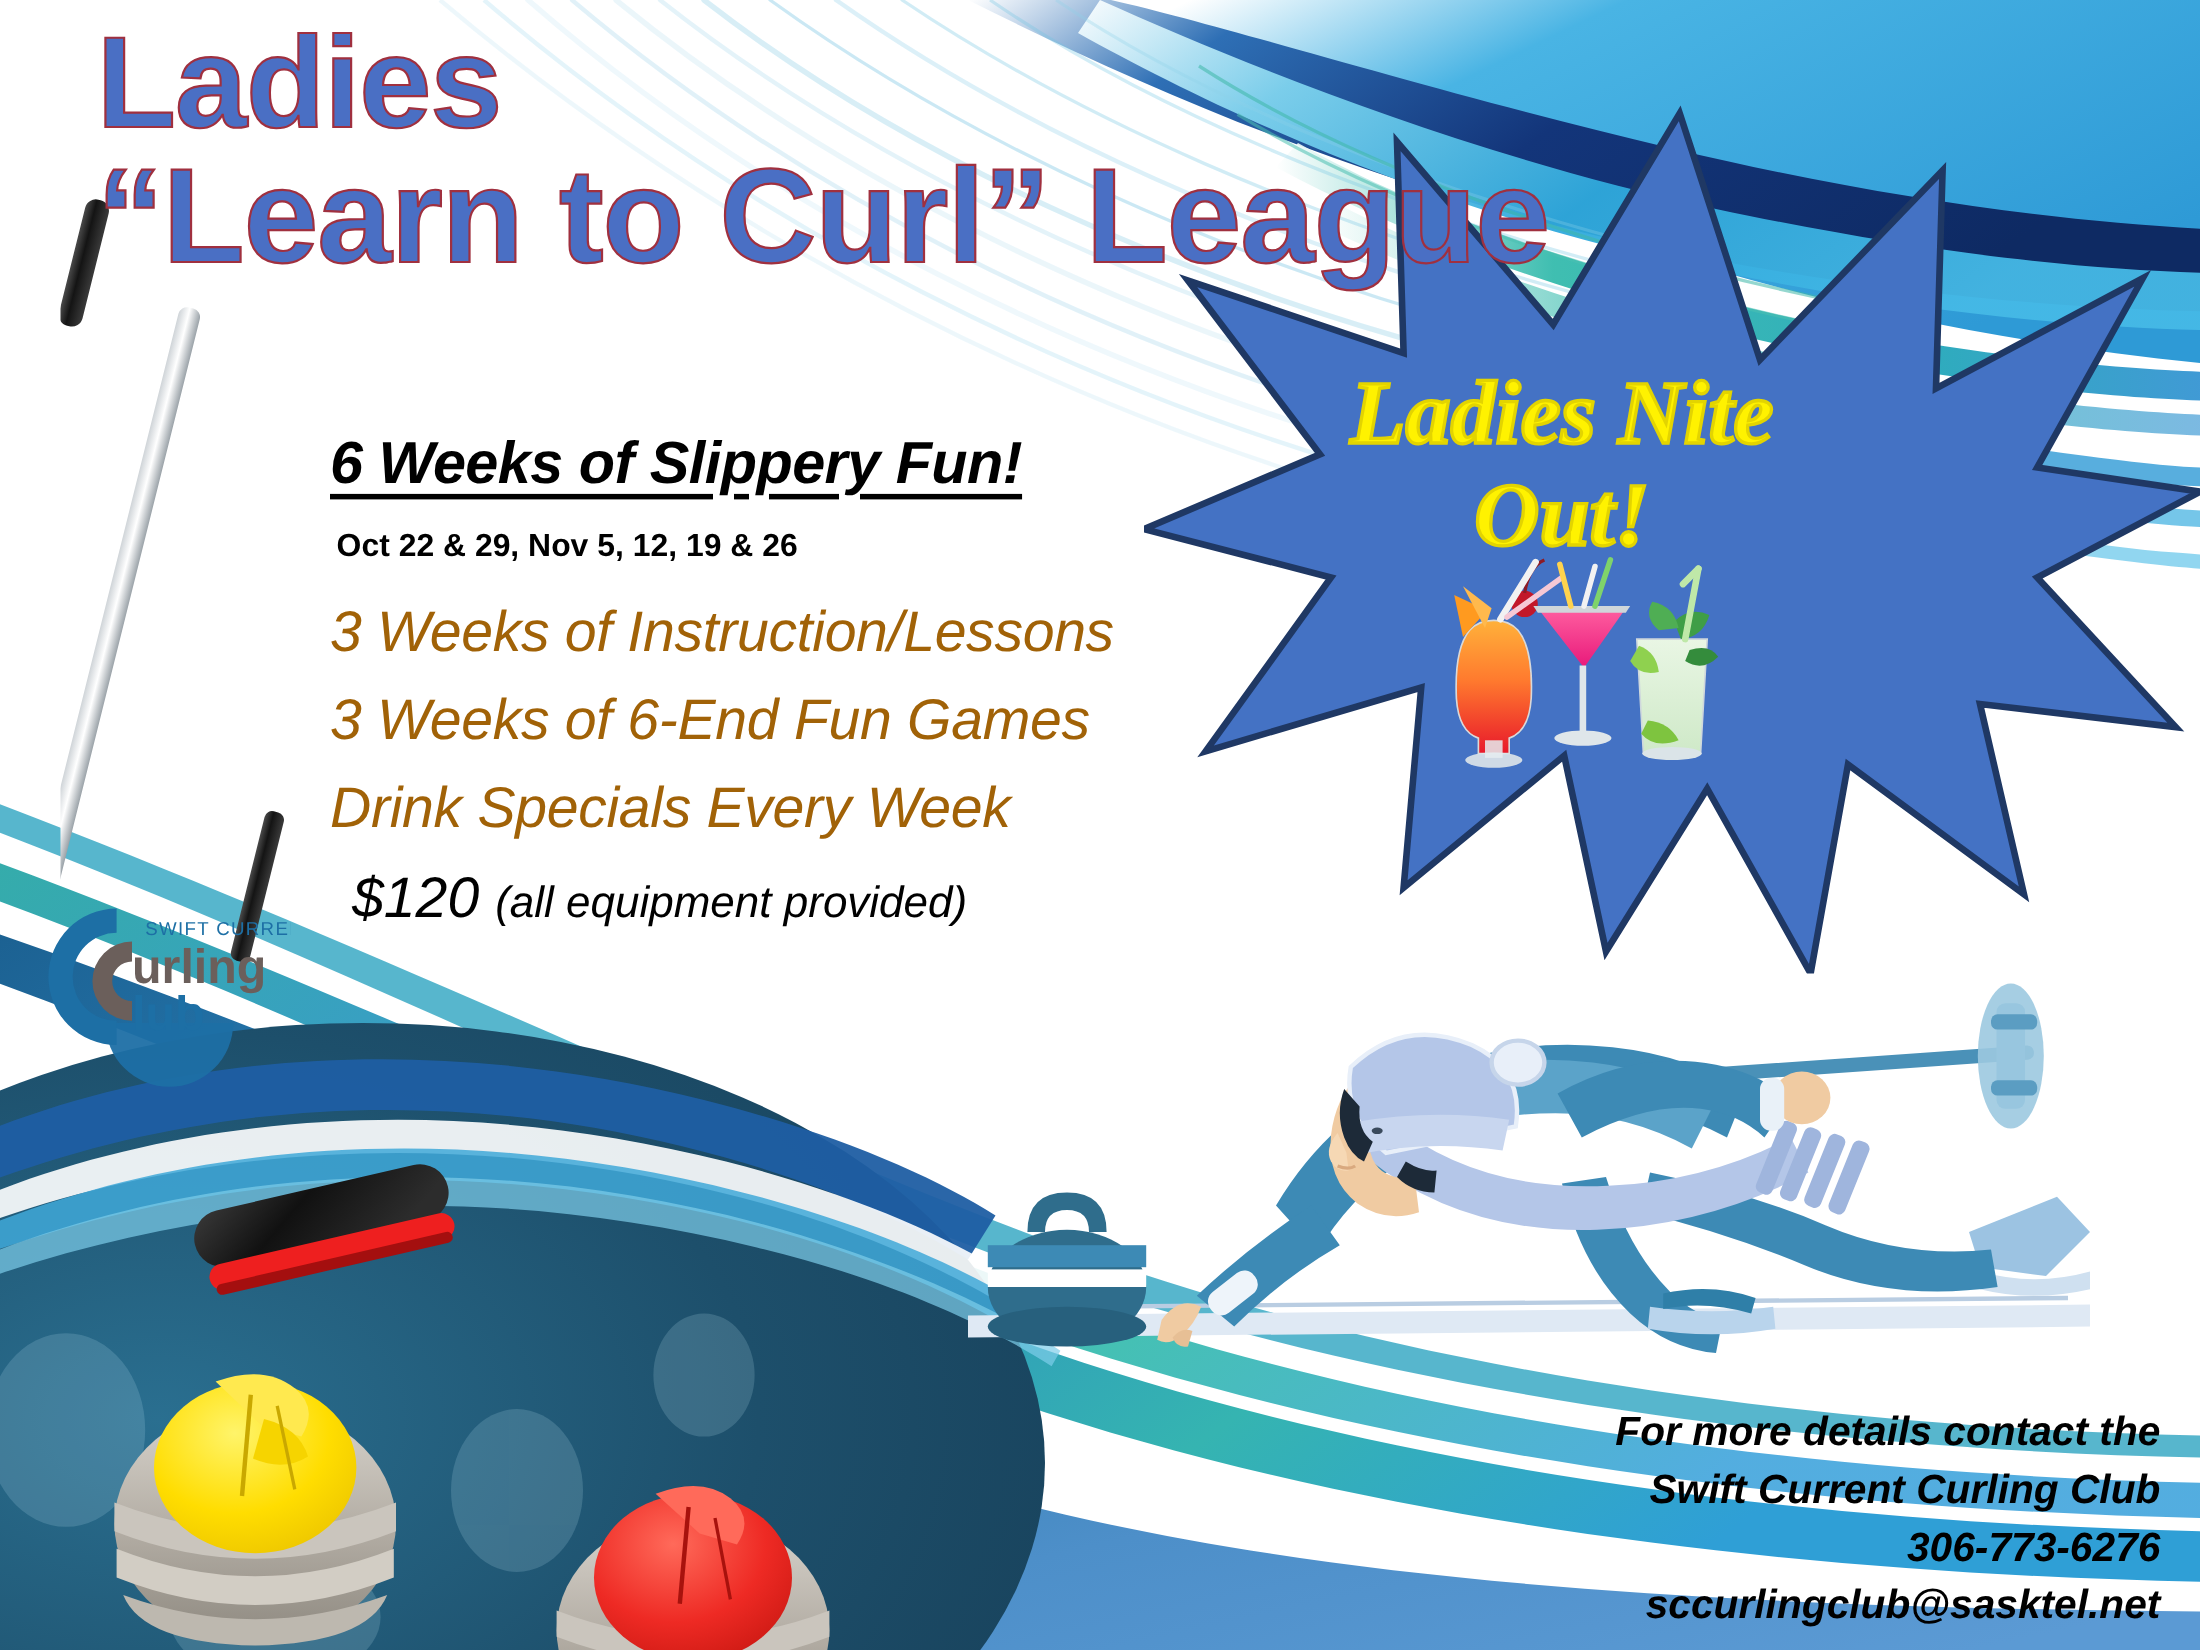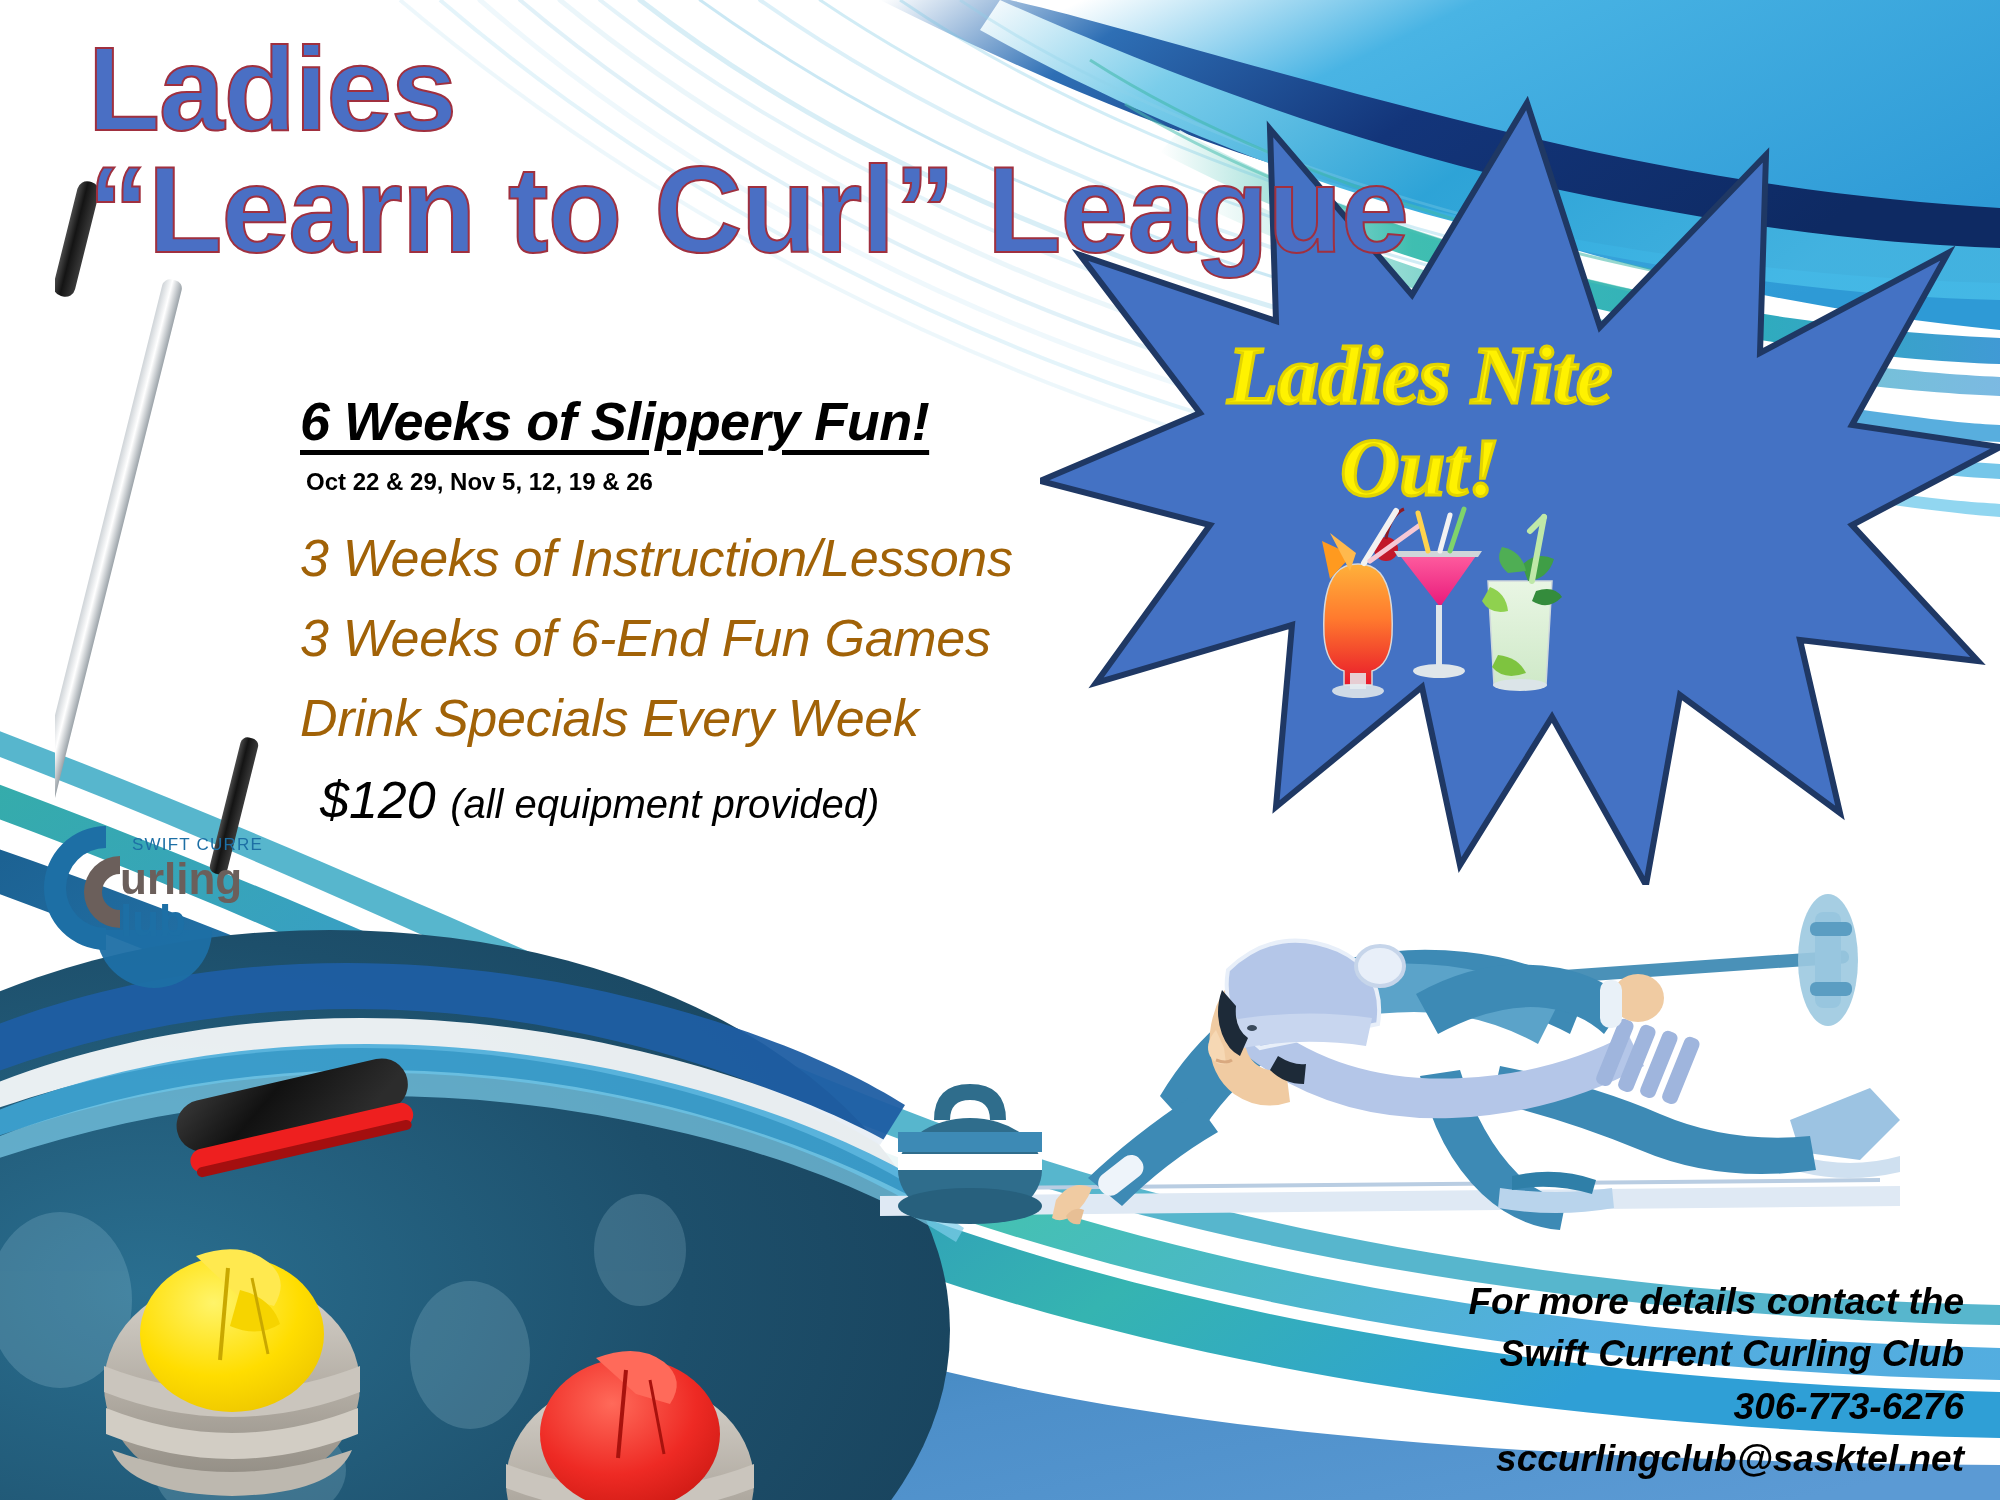--- a/index.html
+++ b/index.html
@@ -9,21 +9,21 @@
     position:relative;
     width:2000px;height:1500px;
     overflow:hidden;
     background:#ffffff;
   }
 
   #bg-svg{position:absolute;left:0;top:0;width:2000px;height:1500px;}
 
   
   #title-block{
-    position:absolute;left:88px;top:28px;width:1080px;
+    position:absolute;left:88px;top:14px;width:1080px;
     z-index:30;
   }
   .title-line{
     font-family:"Liberation Sans",sans-serif;
     font-weight:700;
     font-size:118px;
     line-height:1.04;
     color:#4a6fc4;
     -webkit-text-stroke:2px #a0303f;
     letter-spacing:-1px;
@@ -39,22 +39,22 @@
     font-family:"Liberation Sans",sans-serif;
     font-weight:700;font-style:italic;
     font-size:54px;color:#000;
     text-decoration:underline;
     text-underline-offset:10px;
     white-space:nowrap;
     letter-spacing:-0.5px;
   }
   .dates{
     font-family:"Liberation Sans",sans-serif;
-    font-weight:700;font-size:24px;color:#000;
-    margin-top:16px;margin-left:6px;white-space:nowrap;
+    font-weight:700;font-size:29px;color:#000;
+    margin-top:28px;margin-left:6px;white-space:nowrap;
   }
   .bullet{
     font-family:"Liberation Sans",sans-serif;
     font-style:italic;font-weight:400;
     font-size:52px;color:#a16207;
     margin-top:20px;white-space:nowrap;
     letter-spacing:-0.3px;
   }
   .bullet.first{margin-top:32px;}
   .price-line{

